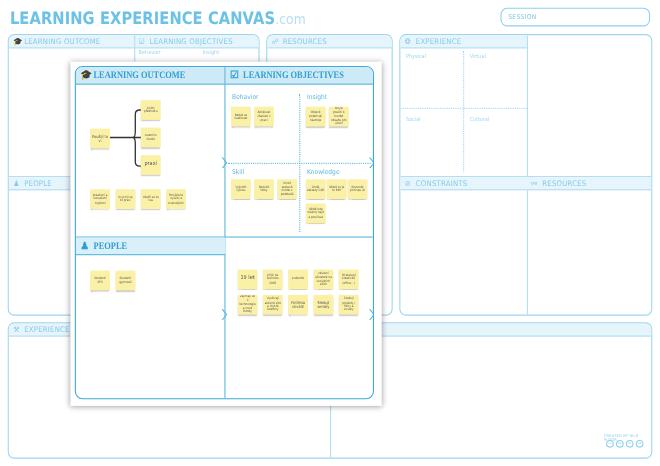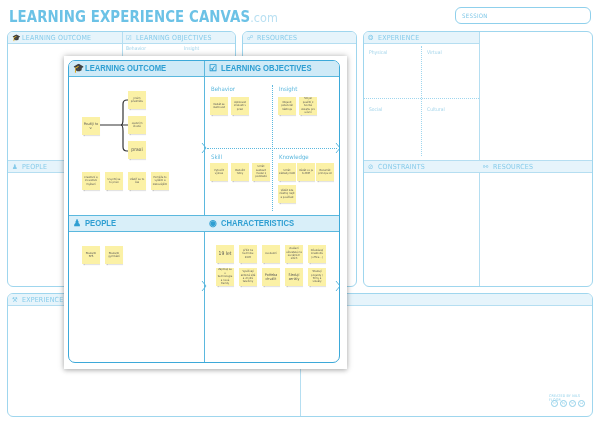--- a/index.html
+++ b/index.html
@@ -49,21 +49,21 @@
     position:absolute; left:64px; top:56px; width:283px; height:313px;
     background:#fff; box-shadow:0 0 6px rgba(0,0,0,0.28), 0 2px 4px rgba(0,0,0,0.12);
   }
   .popup {
     position:absolute; left:68px; top:60px; width:272px; height:303px;
     border:1.6px solid #3da9d9; border-radius:7px; box-sizing:border-box; background:#fff; overflow:hidden;
   }
   .phdr {
     position:absolute; height:16px; background:#cfeaf7;
     border-bottom:1.4px solid #5bb8de; box-sizing:border-box;
-    font-family:Liberation Sans, sans-serif; font-weight:bold;
+    font-family:Liberation Serif, serif; font-weight:bold;
     font-size:9px; color:#2f9fd2; padding:2px 0 0 4px; white-space:nowrap;
   }
   .phdr span.t { display:inline-block; transform:scaleX(0.85); transform-origin:left; }
   .phdr .ic { display:inline-block; width:12px; font-size:9px; }
   .pv { position:absolute; width:1.4px; background:#5bb8de; }
   .ph { position:absolute; height:1.4px; background:#5bb8de; }
   .psub { position:absolute; font-size:6px; color:#5bb8de; }
   .pdashv { position:absolute; width:0; border-left:1.3px dotted #5bb8de; }
   .pdashh { position:absolute; height:0; border-top:1.3px dotted #5bb8de; }
   .note {
@@ -160,23 +160,20 @@
       <path d="M1 0 L5 5 L1 10" fill="none" stroke="#5bb8de" stroke-width="1"></path>
     </svg>
   <svg class="chev" style="left:266px;top:82px;" viewBox="0 0 6 10">
       <path d="M1 0 L5 5 L1 10" fill="none" stroke="#5bb8de" stroke-width="1"></path>
     </svg>
 
   <div class="ph" style="left:0;top:154px;width:272px;"></div>
   <div class="phdr" style="left:0;top:155px;width:136px;background:#d9eff9;">
     <span class="ic">♟</span><span class="t">PEOPLE</span>
   </div>
-  <div class="phdr" style="left:136px;top:155px;width:136px;background:#d9eff9;">
-    <span class="ic">◉</span><span class="t">CHARACTERISTICS</span>
-  </div>
   <svg class="chev" style="left:132px;top:220px;" viewBox="0 0 6 10">
       <path d="M1 0 L5 5 L1 10" fill="none" stroke="#5bb8de" stroke-width="1"></path>
     </svg>
   <svg class="chev" style="left:266px;top:220px;" viewBox="0 0 6 10">
       <path d="M1 0 L5 5 L1 10" fill="none" stroke="#5bb8de" stroke-width="1"></path>
     </svg>
 
   <svg style="position:absolute;left:30px;top:28px;" width="60" height="70">
     <path d="M0 36 L22 36" stroke="#333" stroke-width="1.2" fill="none"></path>
     <path d="M22 36 Q24 36 24 30 L24 15 Q24 11 28 11 L40 11" stroke="#333" stroke-width="1.2" fill="none"></path>

